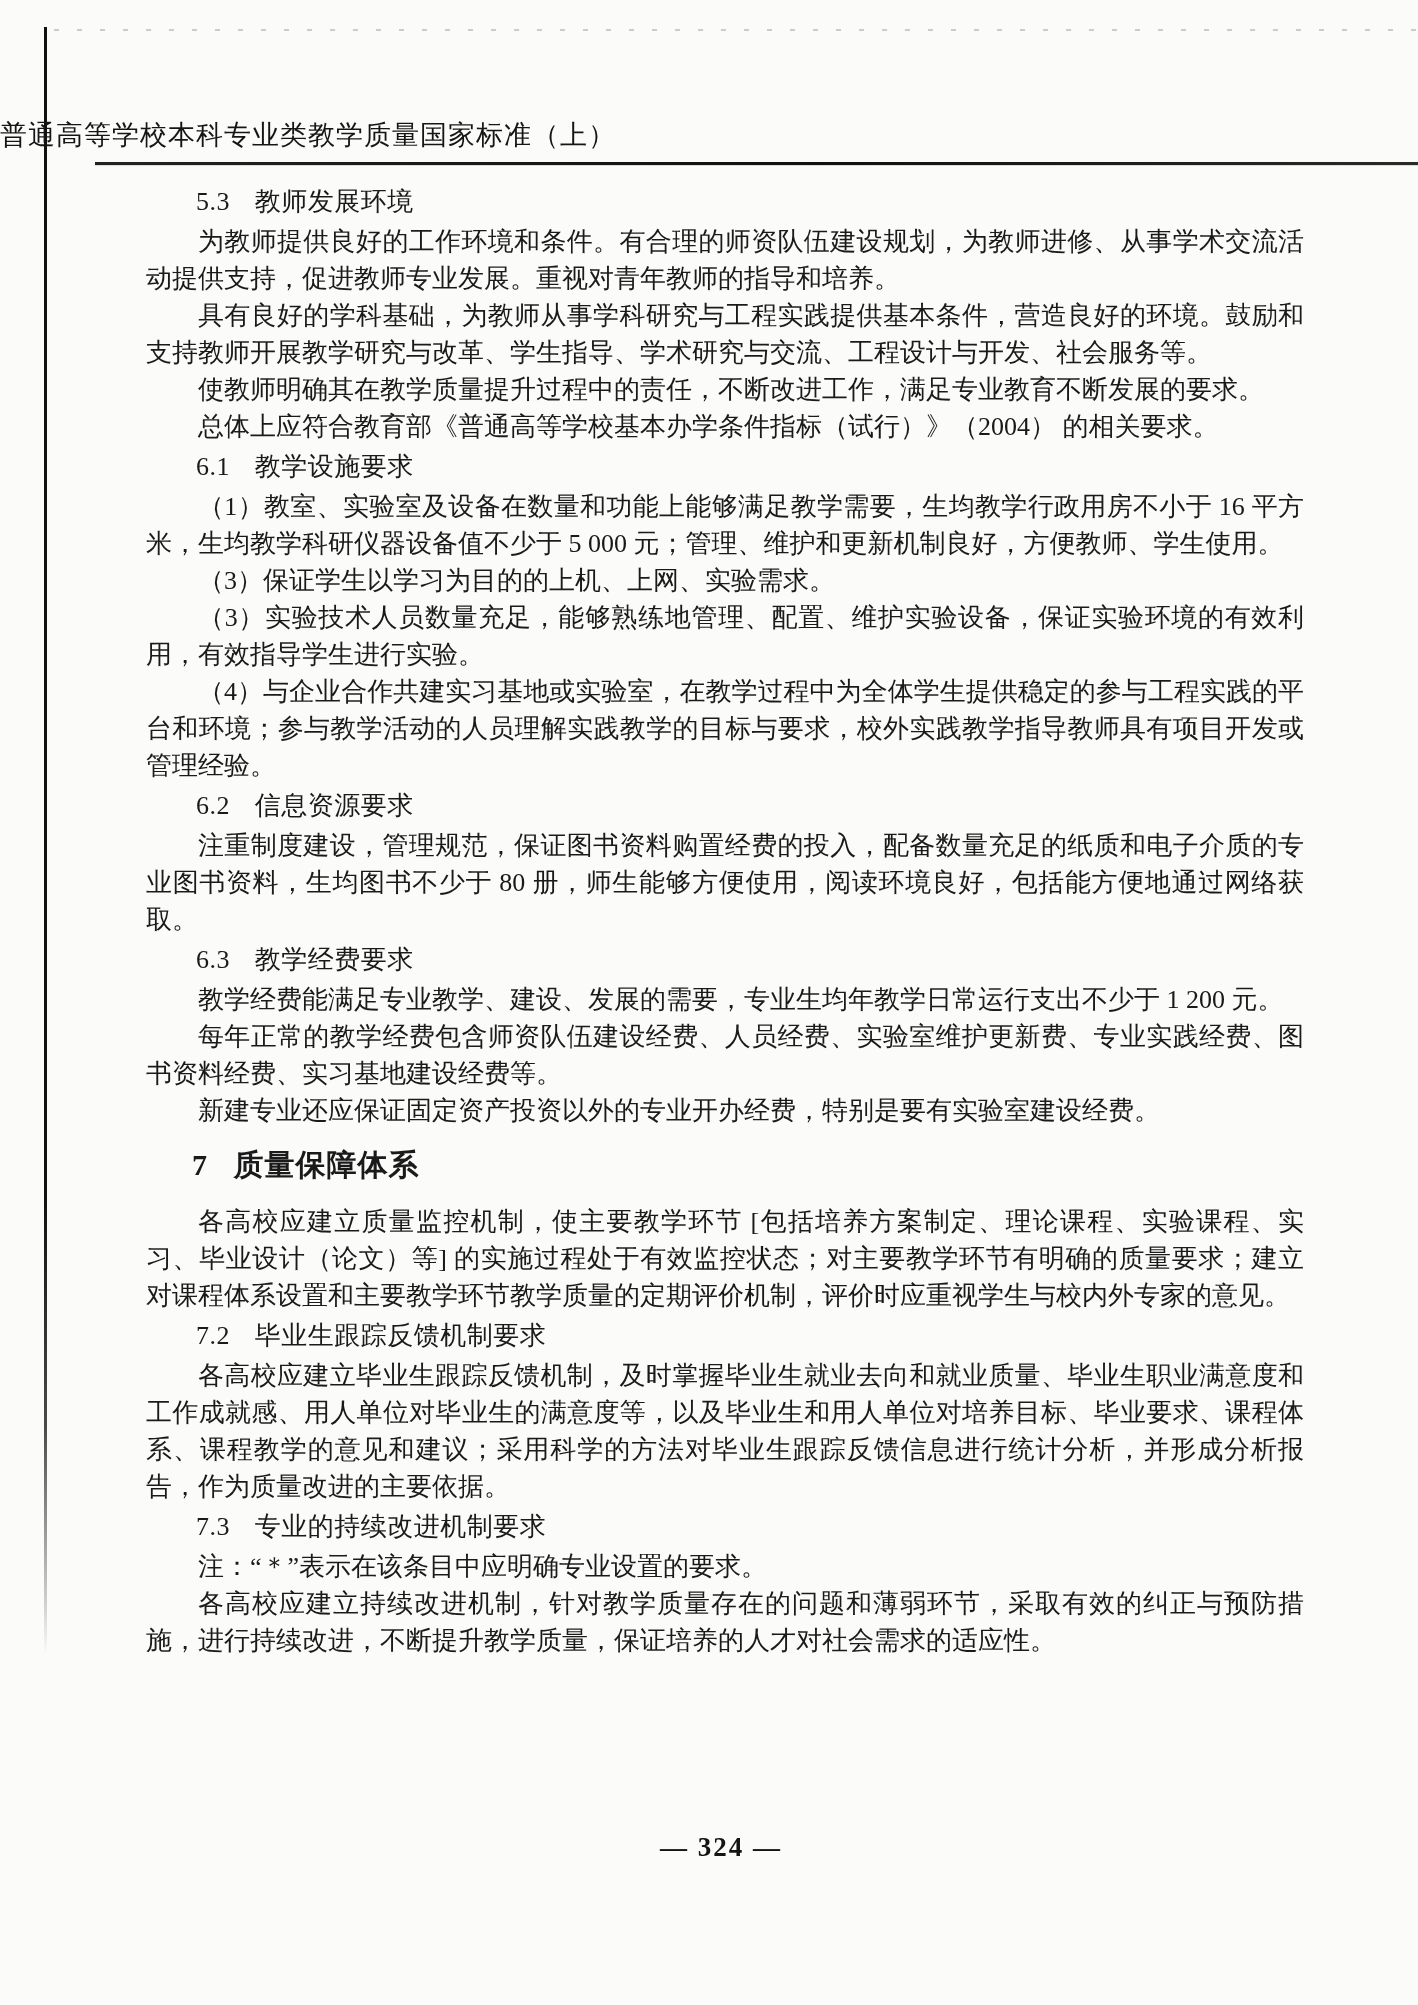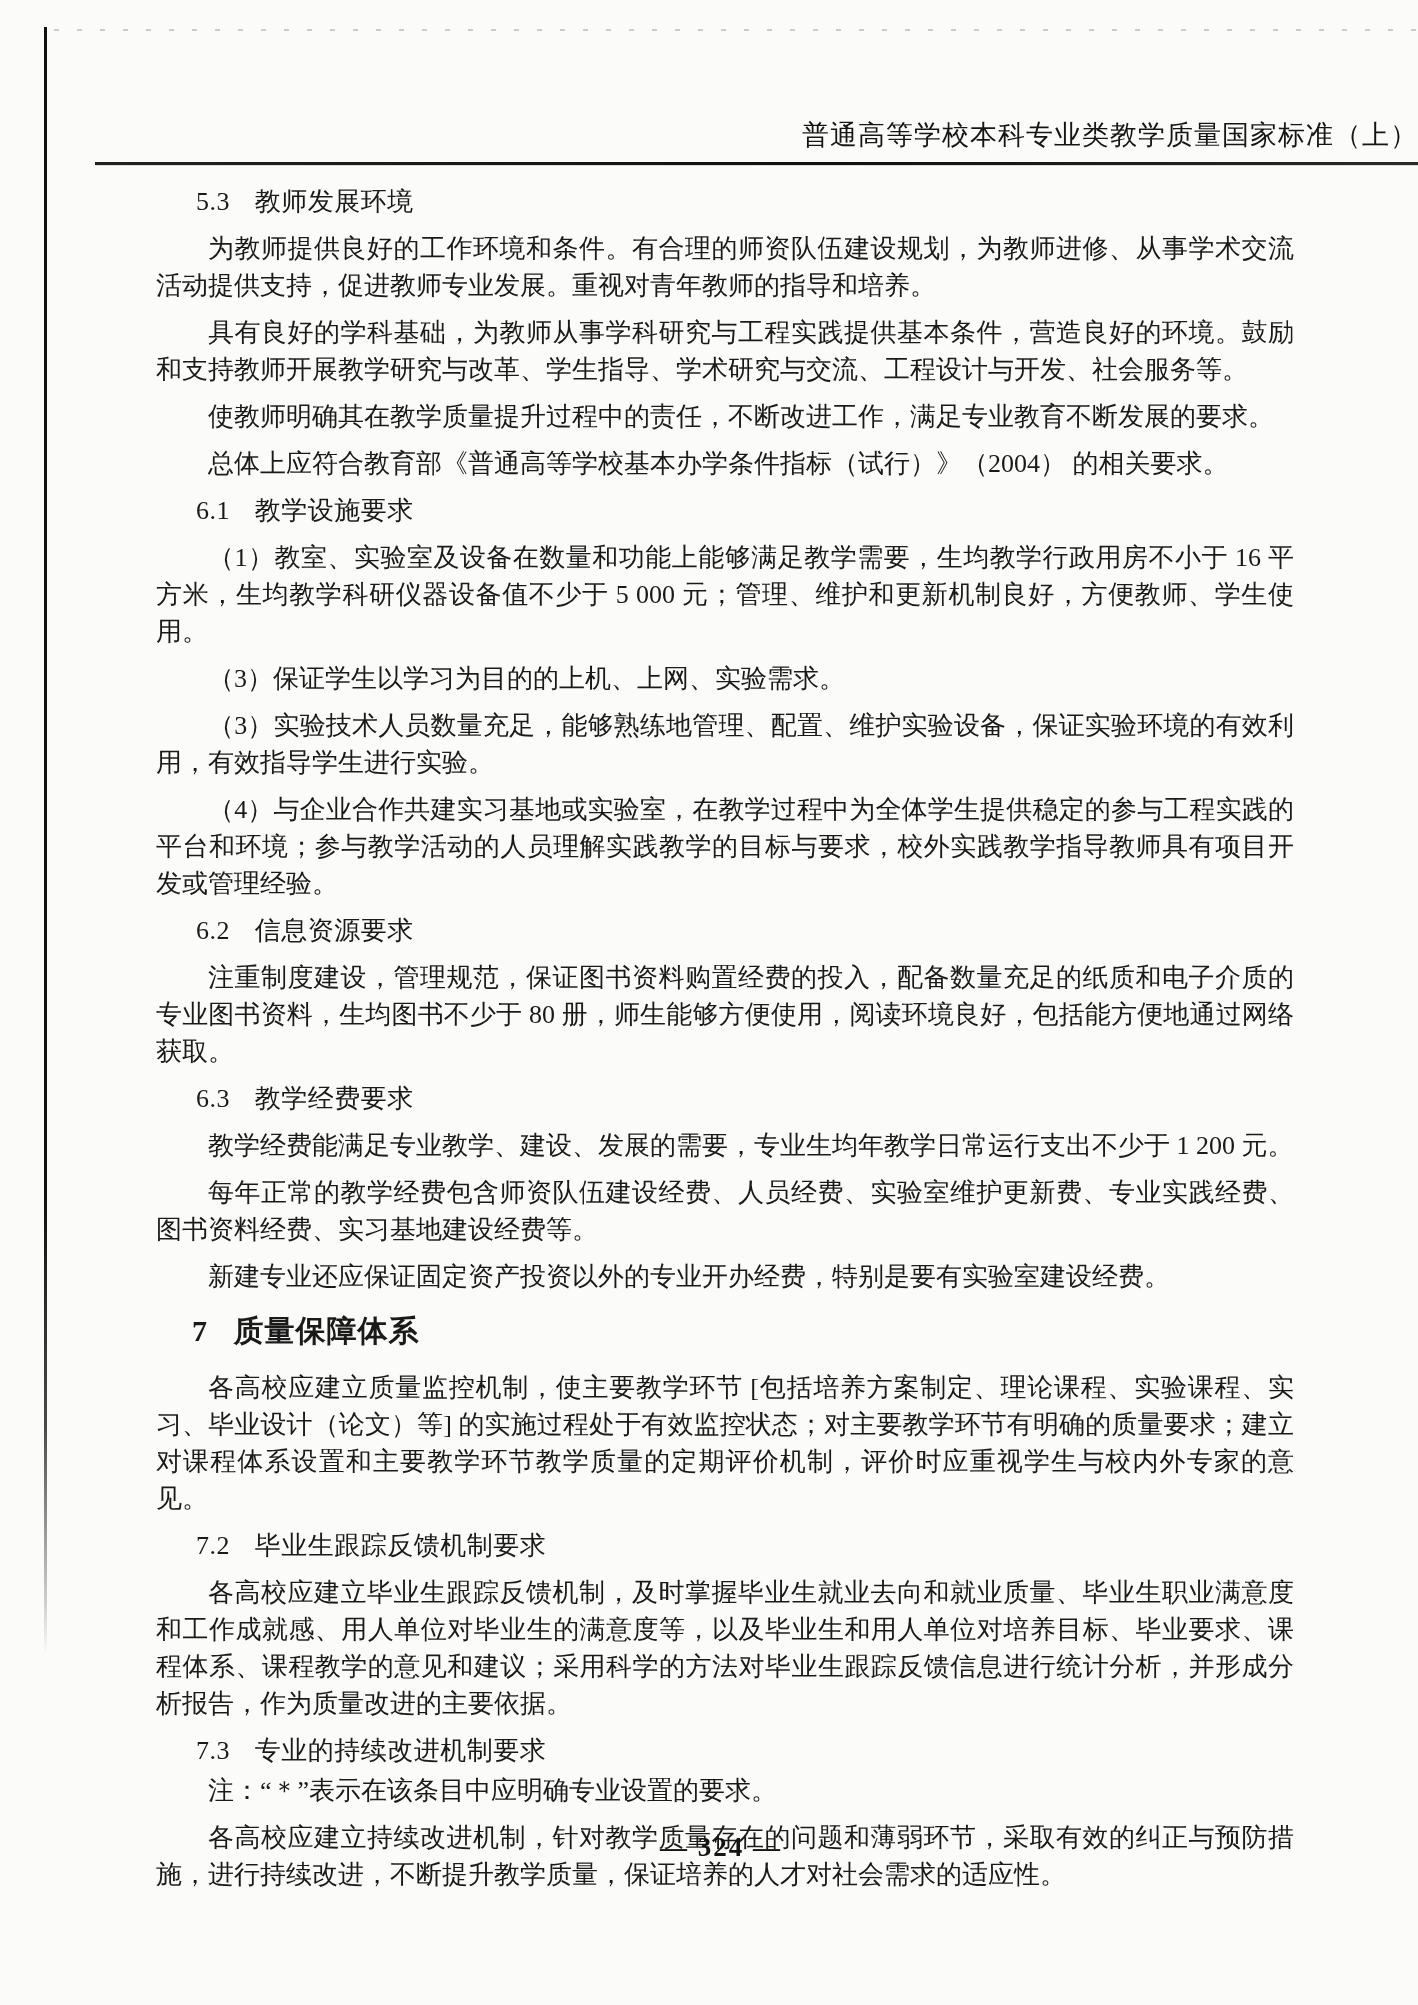--- a/index.html
+++ b/index.html
@@ -15,34 +15,34 @@
     background:repeating-linear-gradient(90deg,rgba(60,60,60,.45) 0 5px,rgba(0,0,0,0) 5px 23px);
     opacity:.55;
   }
   .scan-left-line{
     position:absolute;left:44px;top:27px;width:3px;height:1628px;
     background:linear-gradient(to bottom,#111 0%,#111 72%,#4a4a4a 86%,rgba(90,90,90,.25) 97%,rgba(90,90,90,0) 100%);
   }
   
   .running-title{
     position:absolute;top:117px;left:0;width:100%;
-    text-align:right;font-size:27px;letter-spacing:1px;color:#151515;
+    text-align:left;font-size:27px;letter-spacing:1px;color:#151515;
     font-family:"Liberation Serif","DejaVu Serif",serif;
   }
   .header-rule{
     position:absolute;top:162px;left:95px;right:0;height:3px;
     background:linear-gradient(90deg,#222 0%,#101010 55%,#2a2a2a 100%);
     box-shadow:0 1px 0 rgba(0,0,0,.12);
   }
   
   .content{
     position:absolute;left:146px;top:180px;width:1158px;
     font-size:26px;line-height:37px;text-align:justify;
   }
-  .para{margin:10px;text-indent:2em;}
+  .para{margin:0;text-indent:2em;}
   .subhead{
     font-family:"Liberation Sans","DejaVu Sans",sans-serif;
     font-weight:normal;font-size:26px;line-height:37px;
     margin:3px 0 3px 50px;text-indent:0;letter-spacing:.5px;
   }
   .subhead .h-num{font-family:"Liberation Serif","DejaVu Serif",serif;margin-right:.95em;}
   .bighead{
     font-family:"Liberation Sans","DejaVu Sans",sans-serif;
     font-weight:bold;font-size:30px;line-height:40px;
     margin:16px 0 18px 46px;text-indent:0;letter-spacing:1px;

